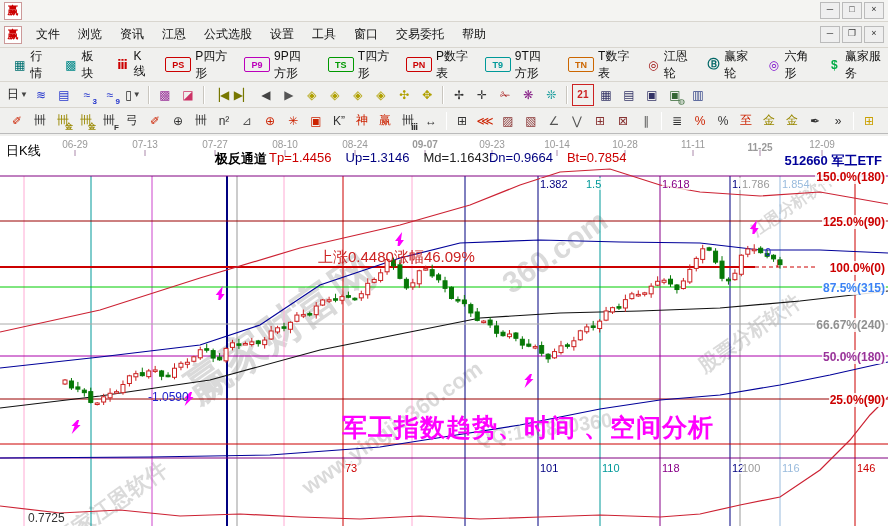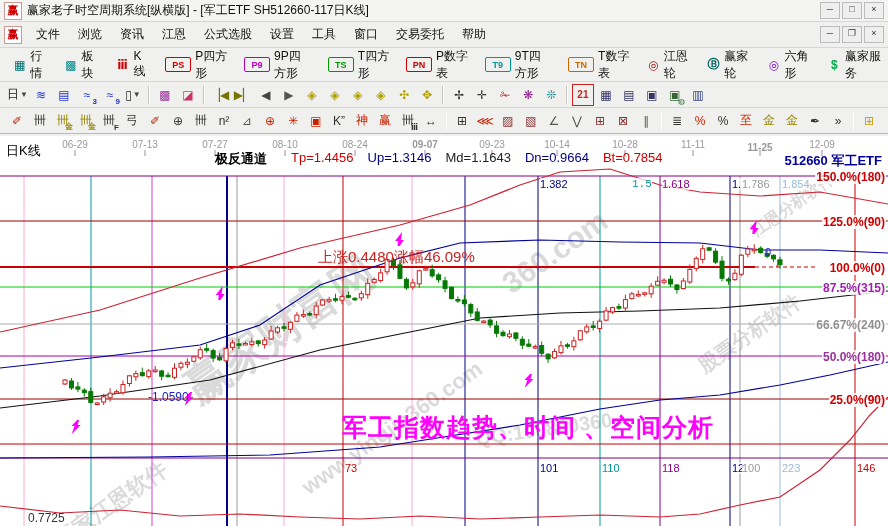--- a/index.html
+++ b/index.html
@@ -327,24 +327,24 @@
         <path d="M 555 238 l -5 6 l 3 0 l -2 8 l 8 -9 l -3 0 l 1 -5 z" fill="#ff00ff" transform="skewX(-6)"></path>
         <path d="M 203 164 l 5 -6 l -3 0 l 2 -8 l -8 9 l 3 0 l -1 5 z" fill="#ff00ff" transform="skewX(6)"></path>
         <path d="M 388 110 l 5 -6 l -3 0 l 2 -8 l -8 9 l 3 0 l -1 5 z" fill="#ff00ff" transform="skewX(6)"></path>
         <path d="M 744 98 l 5 -6 l -3 0 l 2 -8 l -8 9 l 3 0 l -1 5 z" fill="#ff00ff" transform="skewX(6)"></path>
       </svg>
 
     <div class="ovl" id="period-label" style="left:6px;top:6px;font-size:13px;color:#000;">日K线</div>
 
     <div id="chart-header">
       <span style="margin-left:215px;color:#000;font-weight:bold;">极反通道</span>
-      <span style="margin-left:24px;color:#cc0000;">Tp=1.4456</span>
+      <span style="margin-left:2px;color:#cc0000;">Tp=1.4456</span>
       <span style="margin-left:14px;color:#000080;">Up=1.3146</span>
       <span style="margin-left:14px;color:#222222;">Md=1.1643</span>
-      <span style="margin-left:14px;color:#000080;">Dn=0.9664</span>
+      <span style="margin-left:0;color:#000080;">Dn=0.9664</span>
       <span style="margin-left:14px;color:#cc0000;">Bt=0.7854</span>
     </div>
 
     <div class="ovl" style="right:6px;top:16px;font-size:13px;color:#000099;font-weight:bold;">512660 军工ETF</div>
 
     <div id="date-row">
         <div class="ovl date-lbl" style="left:75px;top:3px;">06-29</div>
         <div class="ovl date-lbl" style="left:145px;top:3px;">07-13</div>
         <div class="ovl date-lbl" style="left:215px;top:3px;">07-27</div>
         <div class="ovl date-lbl" style="left:285px;top:3px;">08-10</div>
@@ -354,54 +354,53 @@
         <div class="ovl date-lbl" style="left:557px;top:3px;">10-14</div>
         <div class="ovl date-lbl" style="left:625px;top:3px;">10-28</div>
         <div class="ovl date-lbl" style="left:693px;top:3px;">11-11</div>
         <div class="ovl date-lbl" style="left:760px;top:6px;font-weight:bold;">11-25</div>
         <div class="ovl date-lbl" style="left:822px;top:3px;">12-09</div>
       </div>
     <div id="lvl-holder">
         <div class="ovl lvl-label" style="right:2px;top:34px;color:#cc0000;">150.0%(180)</div>
         <div class="ovl lvl-label" style="right:2px;top:79px;color:#cc0000;">125.0%(90)</div>
         <div class="ovl lvl-label" style="right:2px;top:125px;color:#cc0000;">100.0%(0)</div>
-        <div class="ovl lvl-label" style="right:2px;top:145px;color:#a21caf;">87.5%(315)</div>
+        <div class="ovl lvl-label" style="right:2px;top:145px;color:#3b82f6;">87.5%(315)</div>
         <div class="ovl lvl-label" style="right:2px;top:182px;color:#909090;">66.67%(240)</div>
         <div class="ovl lvl-label" style="right:2px;top:214px;color:#993399;">50.0%(180)</div>
         <div class="ovl lvl-label" style="right:2px;top:257px;color:#cc0000;">25.0%(90)</div>
       </div>
     <div id="vlbl-holder">
         <div class="ovl cycle-lbl" style="left:345px;top:326px;color:#cc0000;">73</div>
         <div class="ovl ratio-lbl" style="left:540px;top:42px;color:#000080;">1.382</div>
         <div class="ovl cycle-lbl" style="left:540px;top:326px;color:#000080;">101</div>
-        <div class="ovl ratio-lbl" style="left:632px;top:42px;color:#009999;font-family:Liberation Mono, monospace;">1.5</div>
+        <div class="ovl ratio-lbl" style="left:586px;top:42px;color:#009999;">1.5</div>
         <div class="ovl cycle-lbl" style="left:602px;top:326px;color:#009999;">110</div>
         <div class="ovl ratio-lbl" style="left:662px;top:42px;color:#880088;">1.618</div>
         <div class="ovl cycle-lbl" style="left:662px;top:326px;color:#880088;">118</div>
         <div class="ovl ratio-lbl" style="left:732px;top:42px;color:#000080;">1.</div>
         <div class="ovl cycle-lbl" style="left:732px;top:326px;color:#000080;">12</div>
         <div class="ovl ratio-lbl" style="left:742px;top:42px;color:#999999;">1.786</div>
         <div class="ovl cycle-lbl" style="left:742px;top:326px;color:#999999;">100</div>
         <div class="ovl ratio-lbl" style="left:782px;top:42px;color:#99bbdd;">1.854</div>
-        <div class="ovl cycle-lbl" style="left:782px;top:326px;color:#99bbdd;">223</div>
+        <div class="ovl cycle-lbl" style="left:782px;top:326px;color:#99bbdd;">116</div>
         <div class="ovl cycle-lbl" style="left:857px;top:326px;color:#cc0000;">146</div>
       </div>
 
     <div class="ovl" style="left:318px;top:112px;font-size:15px;color:#cc2222;text-align:center;">上涨0.4480涨幅46.09%</div>
     <div class="ovl" style="left:148px;top:254px;font-size:12px;color:#2222cc;">-<span>1.0590</span></div>
     <div class="ovl" style="left:765px;top:110px;font-size:11px;color:#2222cc;">0</div>
     <div class="ovl" style="left:774px;top:120px;font-size:12px;color:#cc0000;font-weight:bold;">↓</div>
     <div class="ovl" style="left:28px;top:375px;font-size:12px;color:#333;">0.7725</div>
     <div class="ovl" id="caption" style="left:342px;top:275px;">军工指数趋势、时间 、空间分析</div>
   </div>
 
   <div id="chrome">
     <div id="titlebar" class="bar">
       <div class="logo">赢</div>
-      <span>赢家老子时空周期系统[纵横版] - [军工ETF  SH512660-117日K线]</span>
       <div class="win-controls" id="title-controls">
           <div class="win-btn">─</div>
           <div class="win-btn">□</div>
           <div class="win-btn">×</div>
         </div>
     </div>
     <div id="menubar" class="bar">
       <div class="logo">赢</div>
       <div id="menu-items" style="display:flex;">
           <div class="menu-item">文件</div>

